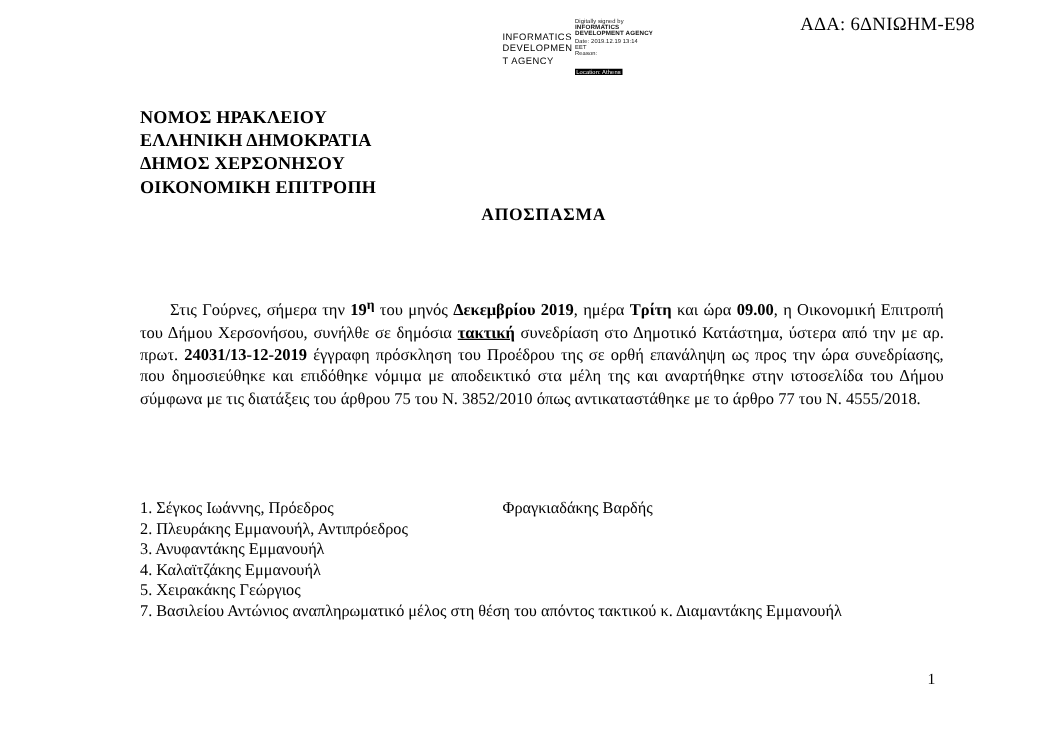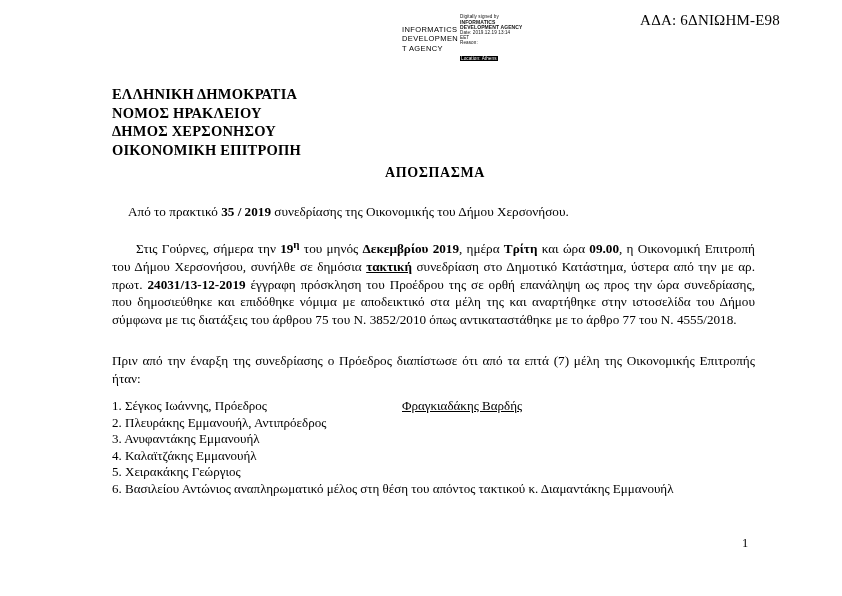--- a/index.html
+++ b/index.html
@@ -145,21 +145,20 @@
     height: 16.5px;
     white-space: nowrap;
   }
   .lists .row .left {
     position: absolute;
     left: 0;
   }
   .lists .row .right {
     position: absolute;
     left: 290px;
-    text-decoration: underline;
   }
   .page-number {
     position: absolute;
     top: 536px;
     left: 742px;
     font-size: 12.5px;
     font-family: "Liberation Serif", serif;
   }
 </style>
 </head>
@@ -180,39 +179,33 @@
       <div class="ln b">INFORMATICS</div>
       <div class="ln b">DEVELOPMENT AGENCY</div>
       <div class="ln">Date: 2019.12.19 13:14</div>
       <div class="ln">EET</div>
       <div class="ln">Reason:</div>
       <div class="ln blk">Location: Athens</div>
     </div>
   </div>
 
   <div class="header-block">
+    <div>ΝΟΜΟΣ ΗΡΑΚΛΕΙΟΥ</div>
     <div>ΕΛΛΗΝΙΚΗ ΔΗΜΟΚΡΑΤΙΑ</div>
-    <div>ΝΟΜΟΣ ΗΡΑΚΛΕΙΟΥ</div>
     <div>ΔΗΜΟΣ ΧΕΡΣΟΝΗΣΟΥ</div>
     <div>ΟΙΚΟΝΟΜΙΚΗ ΕΠΙΤΡΟΠΗ</div>
   </div>
 
   <div class="title-apospasma">ΑΠΟΣΠΑΣΜΑ</div>
 
-  <div class="para p1">
-    <span>Από το πρακτικό</span>
-    <span class="b">35 / 2019</span>
-    <span>συνεδρίασης της Οικονομικής του Δήμου Χερσονήσου.</span>
-  </div>
 
   <div class="para p2">
     <span class="first-indent"></span><span>Στις Γούρνες, σήμερα την </span><span class="b">19</span><sup class="b">η</sup><span> του μηνός </span><span class="b">Δεκεμβρίου 2019</span><span>, ημέρα </span><span class="b">Τρίτη</span><span> και ώρα </span><span class="b">09.00</span><span>, η Οικονομική Επιτροπή του Δήμου Χερσονήσου, συνήλθε σε δημόσια </span><span class="b u">τακτική</span><span> συνεδρίαση στο Δημοτικό Κατάστημα, ύστερα από την με αρ. πρωτ. </span><span class="b">24031/13-12-2019</span><span> έγγραφη πρόσκληση του Προέδρου της σε ορθή επανάληψη ως προς την ώρα συνεδρίασης, που δημοσιεύθηκε και επιδόθηκε νόμιμα με αποδεικτικό στα μέλη της και αναρτήθηκε στην ιστοσελίδα του Δήμου σύμφωνα με τις διατάξεις του άρθρου 75 του Ν. 3852/2010 όπως αντικαταστάθηκε με το άρθρο 77 του Ν. 4555/2018.</span>
   </div>
 
-  <div class="para p3">Πριν από την έναρξη της συνεδρίασης ο Πρόεδρος διαπίστωσε ότι από τα επτά  (7) μέλη της Οικονομικής Επιτροπής ήταν:</div>
 
   <div class="lists">
     <div class="rows">
       <div class="row">
         <span class="left">1. Σέγκος Ιωάννης, Πρόεδρος</span>
         <span class="right">Φραγκιαδάκης Βαρδής</span>
       </div>
       <div class="row">
         <span class="left">2. Πλευράκης Εμμανουήλ, Αντιπρόεδρος</span>
         <span class="right"></span>
@@ -223,21 +216,21 @@
       </div>
       <div class="row">
         <span class="left">4. Καλαϊτζάκης Εμμανουήλ</span>
         <span class="right"></span>
       </div>
       <div class="row">
         <span class="left">5. Χειρακάκης Γεώργιος</span>
         <span class="right"></span>
       </div>
       <div class="row">
-        <span class="left">6. Βασιλείου Αντώνιος αναπληρωματικό μέλος στη θέση του απόντος τακτικού κ. Διαμαντάκης Εμμανουήλ</span>
+        <span class="left">7. Βασιλείου Αντώνιος αναπληρωματικό μέλος στη θέση του απόντος τακτικού κ. Διαμαντάκης Εμμανουήλ</span>
         <span class="right"></span>
       </div>
     </div>
   </div>
 
   <div class="page-number">1</div>
 
 </div>
 
 </body></html>

